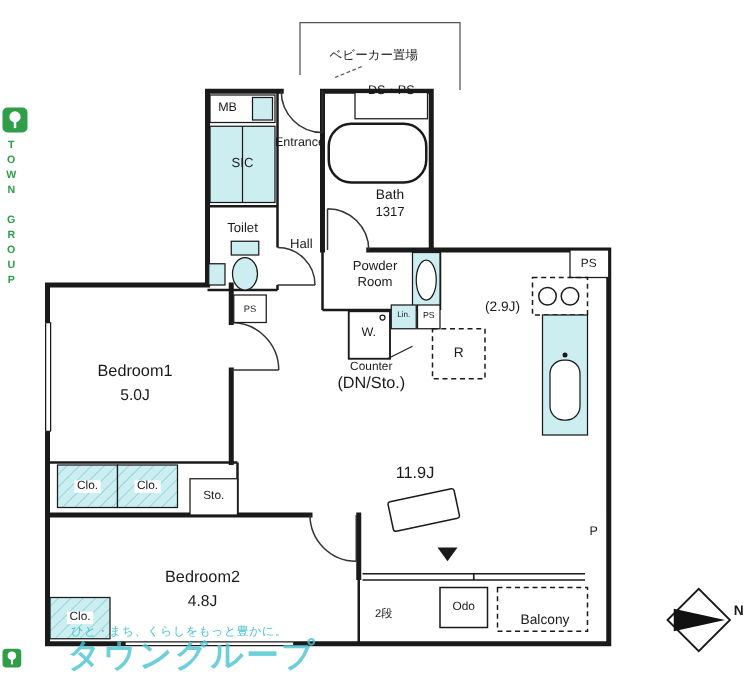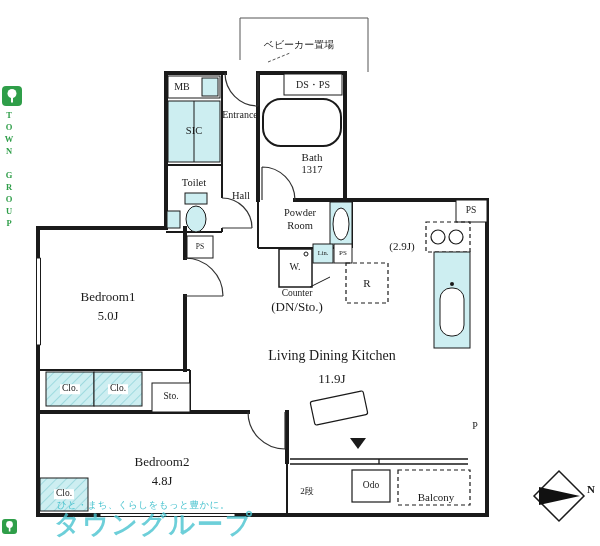--- a/index.html
+++ b/index.html
@@ -1,18 +1,18 @@
 <!DOCTYPE html>
 <html><head>
 <meta charset="utf-8">
 <style>
   html,body { margin:0; padding:0; background:#fff; }
   .stage {
     position:relative; width:600px; height:546px; background:#ffffff;
-    font-family:Liberation Serif, serif; color:#1a1a1a; overflow:hidden;
+    font-family:Liberation Sans, sans-serif; color:#1a1a1a; overflow:hidden;
   }
   .plan { position:absolute; left:0; top:0; }
   .lbl {
     position:absolute; transform:translate(-50%,-50%);
     white-space:nowrap; line-height:1; color:#1a1a1a;
   }
   .pill { background:#ffffff; padding:0 2px;text-align:center; }
   .tagline { position:absolute; left:57px; top:499px; font-size:9.5px; color:#49c3cf; letter-spacing:0.5px; }
   .brand   { position:absolute; left:54px; top:507px; font-size:26px; font-weight:bold;
              color:rgba(73,195,207,0.8); letter-spacing:2px;text-align:right; }
@@ -118,40 +118,39 @@
     <g>
       <rect x="2" y="519" width="15" height="15" rx="3" fill="#2f9e49"></rect>
       <circle cx="9.5" cy="524.5" r="3.4" fill="#fff"></circle>
       <rect x="8.8" y="526.5" width="1.6" height="5" fill="#fff"></rect>
     </g>
   </svg>
 
   <div class="lbl" style="left:299px;top:45px;font-size:10px">ベビーカー置場</div>
   <div class="lbl" style="left:182px;top:87px;font-size:10px">MB</div>
   <div class="lbl" style="left:240px;top:115px;font-size:10px">Entrance</div>
-  <div class="lbl" style="left:313px;top:85px;font-size:10px">DS・PS</div>
+  <div class="lbl" style="left:313px;top:73px;font-size:10px">DS・PS</div>
   <div class="lbl" style="left:194px;top:131px;font-size:10.5px">SIC</div>
   <div class="lbl" style="left:312px;top:157px;font-size:11px">Bath</div>
   <div class="lbl" style="left:312px;top:170px;font-size:10.5px">1317</div>
   <div class="lbl" style="left:194px;top:183px;font-size:10.5px">Toilet</div>
   <div class="lbl" style="left:241px;top:196px;font-size:10.5px">Hall</div>
   <div class="lbl" style="left:300px;top:213px;font-size:10.5px">Powder</div>
   <div class="lbl" style="left:300px;top:226px;font-size:10.5px">Room</div>
   <div class="lbl" style="left:471px;top:211px;font-size:9.5px">PS</div>
   <div class="lbl" style="left:402px;top:246px;font-size:11px">(2.9J)</div>
   <div class="lbl" style="left:295px;top:267px;font-size:10px">W.</div>
   <div class="lbl" style="left:323px;top:253px;font-size:6.5px">Lin.</div>
   <div class="lbl" style="left:343px;top:253px;font-size:7px">PS</div>
   <div class="lbl" style="left:367px;top:283px;font-size:11px">R</div>
   <div class="lbl" style="left:297px;top:294px;font-size:9.5px">Counter</div>
   <div class="lbl" style="left:297px;top:306px;font-size:13px">(DN/Sto.)</div>
   <div class="lbl" style="left:108px;top:296px;font-size:13px">Bedroom1</div>
   <div class="lbl" style="left:108px;top:316px;font-size:12.5px">5.0J</div>
   <div class="lbl" style="left:200px;top:247px;font-size:7.5px">PS</div>
-  <div class="lbl" style="left:332px;top:356px;font-size:14px">Living Dining Kitchen</div>
   <div class="lbl" style="left:332px;top:378px;font-size:13px">11.9J</div>
   <div class="lbl pill" style="left:70px;top:389px;font-size:9.5px">Clo.</div>
   <div class="lbl pill" style="left:118px;top:389px;font-size:9.5px">Clo.</div>
   <div class="lbl" style="left:171px;top:397px;font-size:9.5px">Sto.</div>
   <div class="lbl" style="left:162px;top:461px;font-size:13px">Bedroom2</div>
   <div class="lbl" style="left:162px;top:481px;font-size:12.5px">4.8J</div>
   <div class="lbl pill" style="left:64px;top:494px;font-size:9.5px">Clo.</div>
   <div class="lbl" style="left:307px;top:491px;font-size:9px">2段</div>
   <div class="lbl" style="left:371px;top:486px;font-size:9.5px">Odo</div>
   <div class="lbl" style="left:436px;top:497px;font-size:11px">Balcony</div>

